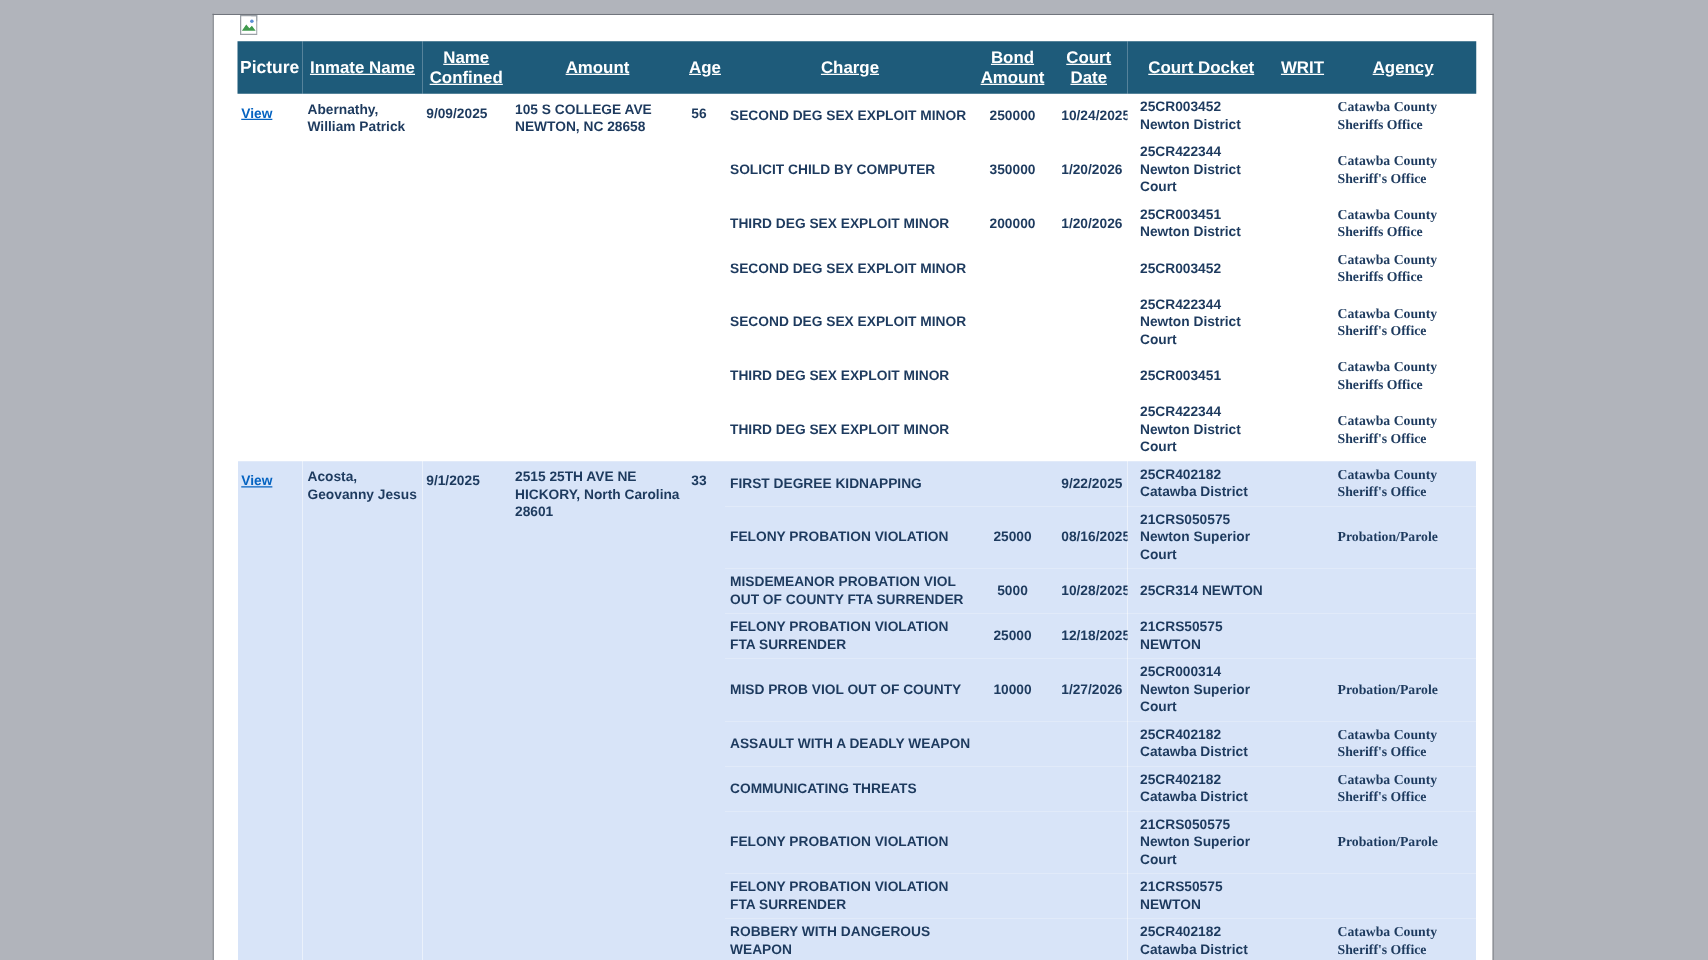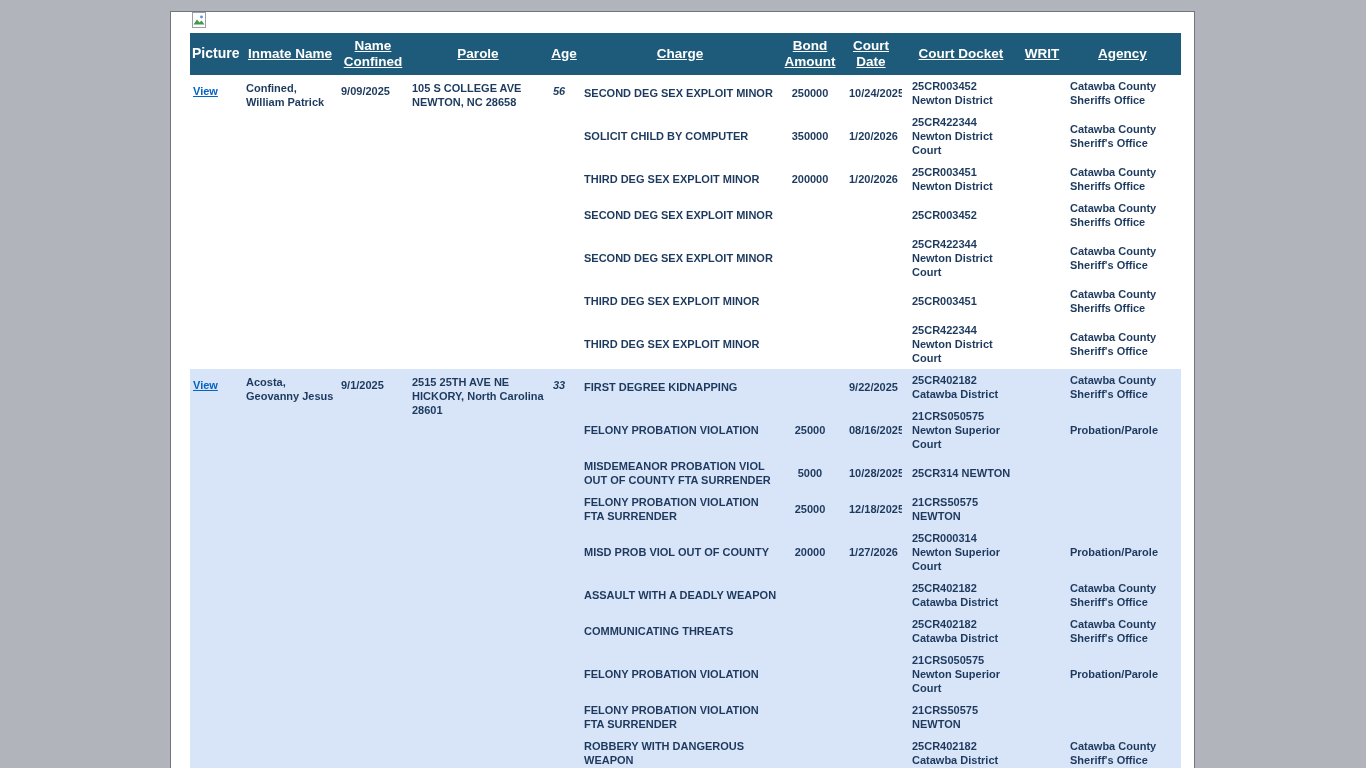--- a/index.html
+++ b/index.html
@@ -30,27 +30,27 @@
     vertical-align:middle;padding:4px 2px;line-height:14px;
     overflow:hidden;
   }
   tbody tr{height:36px;}
   tr.alt td{background:#d8e4f8;}
   td.inmate{vertical-align:top;}
   td.c-pic{padding-top:9px;padding-left:3px;}
   td.c-name{padding-top:6px;padding-left:4px;}
   td.c-date{padding-top:9px;padding-left:3px;}
   td.c-addr{padding-top:6px;padding-left:4px;}
-  td.c-age{padding-top:9px;padding-left:5px;font-style:italic;}
+  td.c-age{padding-top:9px;padding-left:5px;}
   td.c-charge{padding-left:4px;}
   td.c-bond{text-align:center;padding-right:2px;}
   td.c-cdate{padding-left:9px;}
   td.c-docket{padding-left:10px;}
   td.c-writ{padding-left:4px;}
-  td.c-agency{padding-left:6px;}
+  td.c-agency{padding-left:6px;font-family:Liberation Serif, serif;}
   a.view{color:#0563c1;text-decoration:underline;cursor:pointer;}
 </style>
 </head>
 <body>
 
 <div class="page">
   <svg class="broken-icon" viewBox="0 0 14 16" xmlns="http://www.w3.org/2000/svg">
     <rect x="0.5" y="0.5" width="13" height="15" fill="#ffffff" stroke="#9aa0a6"></rect>
     <path d="M9 0.5 L13.5 0.5 L13.5 5" fill="none" stroke="#9aa0a6" stroke-width="1"></path>
     <circle cx="9.5" cy="5" r="1.4" fill="#5b8fd6"></circle>
@@ -69,34 +69,34 @@
         <col style="width:62px">
         <col style="width:118px">
       <col style="width:44px">
         <col style="width:117px">
     </colgroup>
     <thead>
       <tr>
         <th class="h-pic"><span>Picture</span></th>
         <th><span class="hlink nowrap">Inmate Name</span></th>
         <th><span class="hlink">Name Confined</span></th>
-        <th><span class="hlink">Parole</span></th>
+        <th><span class="hlink">Amount</span></th>
         <th><span class="hlink">Age</span></th>
         <th><span class="hlink">Charge</span></th>
         <th><span class="hlink">Bond Amount</span></th>
         <th><span class="hlink">Court Date</span></th>
         <th><span class="hlink nowrap">Court Docket</span></th>
         <th><span class="hlink">WRIT</span></th>
         <th><span class="hlink">Agency</span></th>
       </tr>
     </thead>
     <tbody>
         <tr>
           <td class="c-pic inmate" rowspan="7"><a class="view" href="#">View</a></td>
-          <td class="c-name inmate" rowspan="7">Confined, William Patrick</td>
+          <td class="c-name inmate" rowspan="7">Abernathy, William Patrick</td>
           <td class="c-date inmate" rowspan="7">9/09/2025</td>
           <td class="c-addr inmate" rowspan="7">105 S COLLEGE AVE NEWTON, NC 28658</td>
           <td class="c-age inmate" rowspan="7">56</td>
           <td class="c-charge">SECOND DEG SEX EXPLOIT MINOR</td>
           <td class="c-bond">250000</td>
           <td class="c-cdate">10/24/2025</td>
           <td class="c-docket">25CR003452 Newton District</td>
           <td class="c-writ"></td>
           <td class="c-agency">Catawba County Sheriffs Office</td>
         </tr>
@@ -180,21 +180,21 @@
         <tr class="alt">
           <td class="c-charge">FELONY PROBATION VIOLATION FTA SURRENDER</td>
           <td class="c-bond">25000</td>
           <td class="c-cdate">12/18/2025</td>
           <td class="c-docket">21CRS50575 NEWTON</td>
           <td class="c-writ"></td>
           <td class="c-agency"></td>
         </tr>
         <tr class="alt">
           <td class="c-charge">MISD PROB VIOL OUT OF COUNTY</td>
-          <td class="c-bond">20000</td>
+          <td class="c-bond">10000</td>
           <td class="c-cdate">1/27/2026</td>
           <td class="c-docket">25CR000314 Newton Superior Court</td>
           <td class="c-writ"></td>
           <td class="c-agency">Probation/Parole</td>
         </tr>
         <tr class="alt">
           <td class="c-charge">ASSAULT WITH A DEADLY WEAPON</td>
           <td class="c-bond"></td>
           <td class="c-cdate"></td>
           <td class="c-docket">25CR402182 Catawba District</td>

